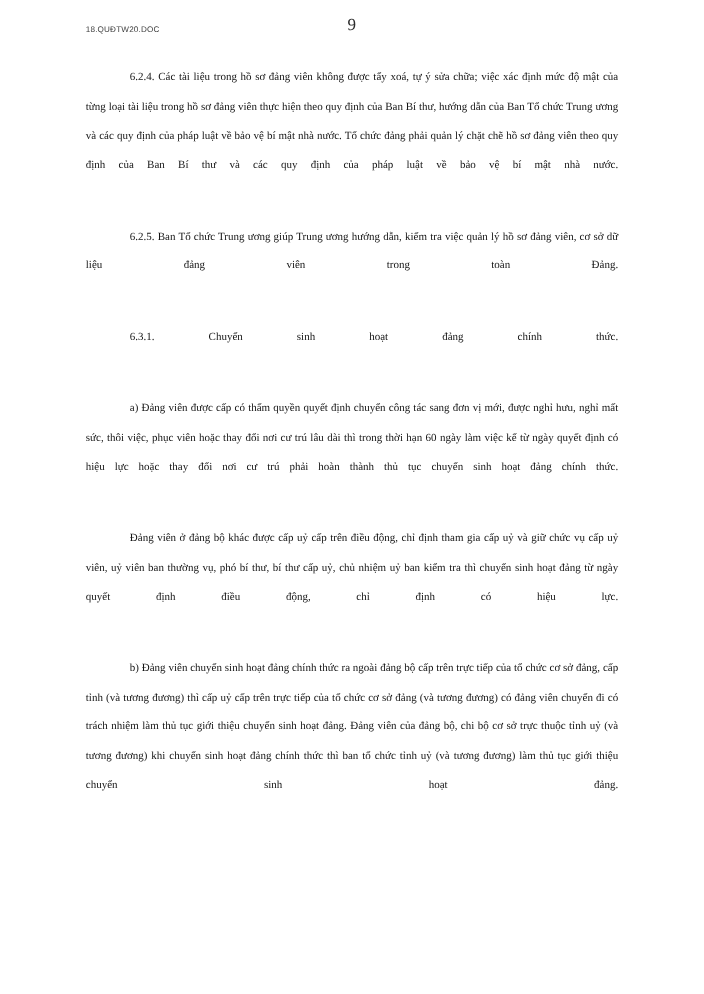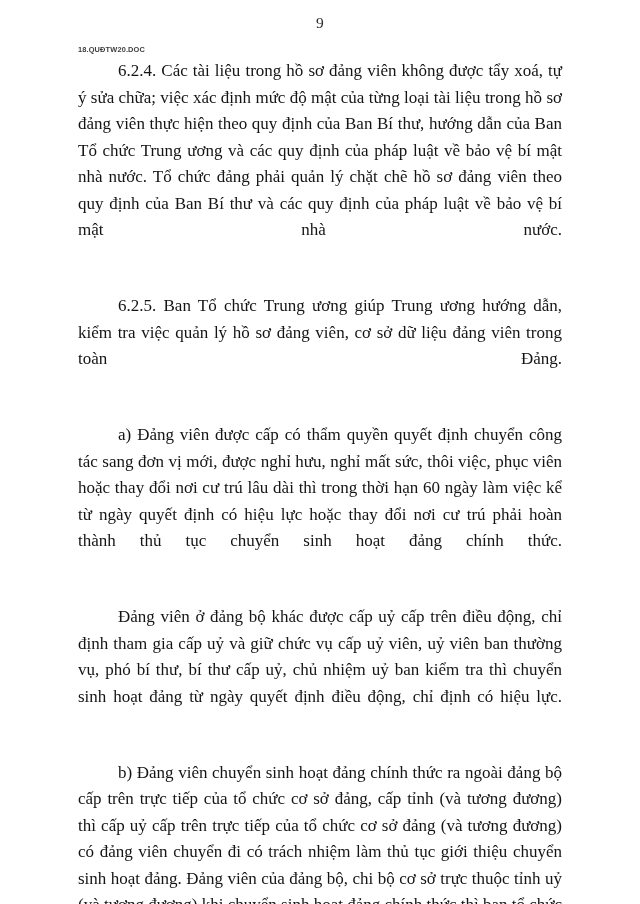--- a/index.html
+++ b/index.html
@@ -27,66 +27,67 @@
     top: 14px;
     left: 0;
     width: 640px;
     text-align: center;
     font-size: 15.5px;
     color: #2b2b2b;
     letter-spacing: 0.2px;
   }
   .doc-header {
     position: absolute;
-    top: 45px;
+    top: 22px;
     left: 78px;
     font-family: "Liberation Sans", "DejaVu Sans", sans-serif;
     font-size: 7.4px;
     letter-spacing: 0.15px;
     color: #3c3c3c;
-    font-weight: 700;
+    font-weight: 400;
   }
   .body-text {
     position: absolute;
     top: 58px;
     left: 78px;
     width: 484px;
   }
   p.para {
     margin: 0 0 0 0;
     text-align: justify;
     text-justify: inter-word;
     text-indent: 40px;
-    font-size: 17px;
+    font-size: 10px;
     line-height: 26.5px;
     color: #141414;
     word-spacing: 0px;
     hyphens: none;
   }
   p.para + p.para {
-    margin-top: 23px;
+    margin-top: 12px;
   }
   
   p.para::after {
     content: "";
     display: inline-block;
     width: 100%;
   }
 </style>
 </head>
 <body>
 
 <div class="page">
 
   <div class="page-number">9</div>
 
   <div class="doc-header">18.QUĐTW20.DOC</div>
 
   <div class="body-text">
     <p class="para">6.2.4. Các tài liệu trong hồ sơ đảng viên không được tẩy xoá, tự ý sửa chữa; việc xác định mức độ mật của từng loại tài liệu trong hồ sơ đảng viên thực hiện theo quy định của Ban Bí thư, hướng dẫn của Ban Tổ chức Trung ương và các quy định của pháp luật về bảo vệ bí mật nhà nước. Tổ chức đảng phải quản lý chặt chẽ hồ sơ đảng viên theo quy định của Ban Bí thư và các quy định của pháp luật về bảo vệ bí mật nhà nước.</p>
     <p class="para">6.2.5. Ban Tổ chức Trung ương giúp Trung ương hướng dẫn, kiểm tra việc quản lý hồ sơ đảng viên, cơ sở dữ liệu đảng viên trong toàn Đảng.</p>
+    <p class="para">6.3.1. Chuyển sinh hoạt đảng chính thức.</p>
     <p class="para">a) Đảng viên được cấp có thẩm quyền quyết định chuyển công tác sang đơn vị mới, được nghỉ hưu, nghỉ mất sức, thôi việc, phục viên hoặc thay đổi nơi cư trú lâu dài thì trong thời hạn 60 ngày làm việc kể từ ngày quyết định có hiệu lực hoặc thay đổi nơi cư trú phải hoàn thành thủ tục chuyển sinh hoạt đảng chính thức.</p>
     <p class="para">Đảng viên ở đảng bộ khác được cấp uỷ cấp trên điều động, chỉ định tham gia cấp uỷ và giữ chức vụ cấp uỷ viên, uỷ viên ban thường vụ, phó bí thư, bí thư cấp uỷ, chủ nhiệm uỷ ban kiểm tra thì chuyển sinh hoạt đảng từ ngày quyết định điều động, chỉ định có hiệu lực.</p>
     <p class="para">b) Đảng viên chuyển sinh hoạt đảng chính thức ra ngoài đảng bộ cấp trên trực tiếp của tổ chức cơ sở đảng, cấp tỉnh (và tương đương) thì cấp uỷ cấp trên trực tiếp của tổ chức cơ sở đảng (và tương đương) có đảng viên chuyển đi có trách nhiệm làm thủ tục giới thiệu chuyển sinh hoạt đảng. Đảng viên của đảng bộ, chi bộ cơ sở trực thuộc tỉnh uỷ (và tương đương) khi chuyển sinh hoạt đảng chính thức thì ban tổ chức tỉnh uỷ (và tương đương) làm thủ tục giới thiệu chuyển sinh hoạt đảng.</p>
 
   </div>
 
 </div>
 
 </body></html>

